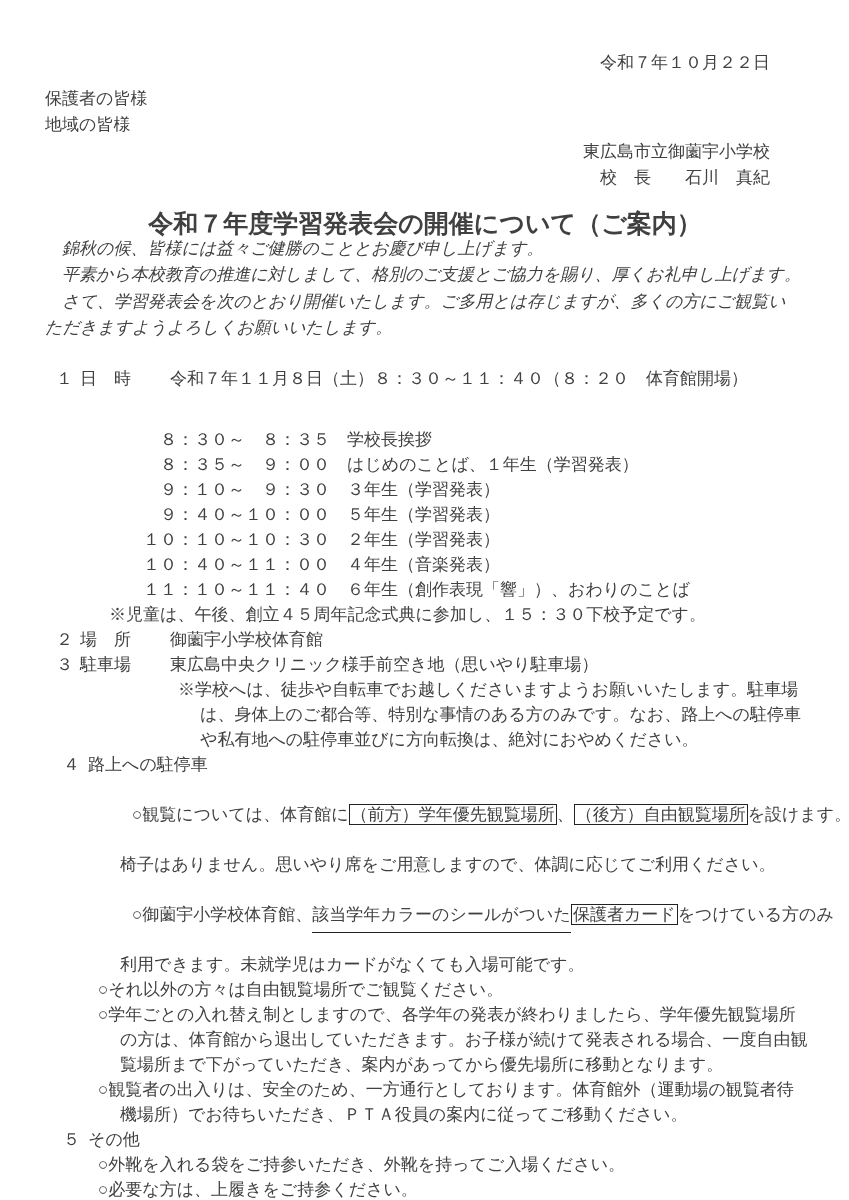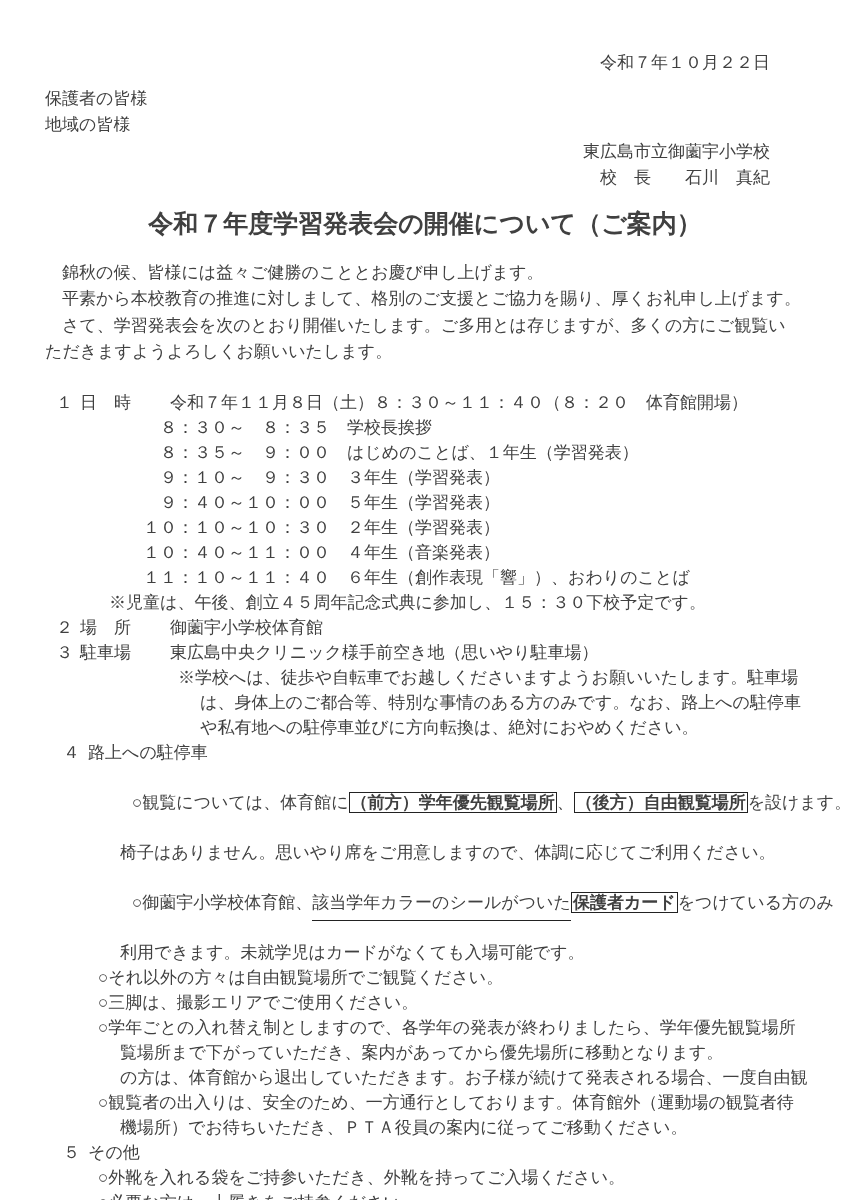--- a/index.html
+++ b/index.html
@@ -27,44 +27,43 @@
   .doc-title {
     margin-top: 18px;
     text-align: center;
     font-family: "Liberation Sans", "DejaVu Sans", sans-serif;
     font-weight: 700;
     font-size: 25px;
     line-height: 26px;
   }
 
   
-  .greeting { margin-top: 24px; line-height: 26.5px; }
+  .greeting { line-height: 26.5px; font-style: italic; }
 
   
   .sections { margin-top: 24px; line-height: 25px; }
   .sec-row  { display: flex; padding-left: 11px; }
   .sec-row .num   { width: 24px; flex: none; }
   .sec-row .label { width: 90px; flex: none; }
   .sec-row .value { flex: 1 1 auto; }
 
   .sec-head { display: flex; padding-left: 18px; }
   .sec-head .num { width: 25px; flex: none; }
 
-  .schedule { margin-left: 98px; }
+  .schedule { margin-left: 98px; margin-top: 36px; }
   .schedule-note { margin-left: 64px; }
 
   .parking-note { margin-left: 133px; }
   .cont { padding-left: 22px; }
 
   .bullets { margin-left: 53px; }
 
   .box {
     border: 1px solid #222222;
     padding: 0 1px;
-    font-weight: bold;
   }
   .ul {
     border-bottom: 1px solid #222222;
     padding-bottom: 8px;
   }
 </style>
 </head>
 <body>
 
 <div class="page">
@@ -133,26 +132,25 @@
         <span>○観覧については、体育館に</span><span class="box">（前方）学年優先観覧場所</span><span>、</span><span class="box">（後方）自由観覧場所</span><span>を設けます。</span>
       </div>
       <div class="line cont">椅子はありません。思いやり席をご用意しますので、体調に応じてご利用ください。</div>
 
       <div class="line">
         <span>○御薗宇小学校体育館、</span><span class="ul">該当学年カラーのシールがついた</span><span class="box">保護者カード</span><span>をつけている方のみ</span>
       </div>
       <div class="line cont">利用できます。未就学児はカードがなくても入場可能です。</div>
 
       <div class="line">○それ以外の方々は自由観覧場所でご観覧ください。</div>
-      <div class="line">○三脚は、撮影エリアでご使用ください。</div>
 
       <div>
           <div class="line">○学年ごとの入れ替え制としますので、各学年の発表が終わりましたら、学年優先観覧場所</div>
+          <div class="line cont">の方は、体育館から退出していただきます。お子様が続けて発表される場合、一度自由観</div>
           <div class="line cont">覧場所まで下がっていただき、案内があってから優先場所に移動となります。</div>
-          <div class="line cont">の方は、体育館から退出していただきます。お子様が続けて発表される場合、一度自由観</div>
         </div>
 
       <div>
           <div class="line">○観覧者の出入りは、安全のため、一方通行としております。体育館外（運動場の観覧者待</div>
           <div class="line cont">機場所）でお待ちいただき、ＰＴＡ役員の案内に従ってご移動ください。</div>
         </div>
     </div>
 
     <div class="sec-head">
       <span class="num">５</span>

